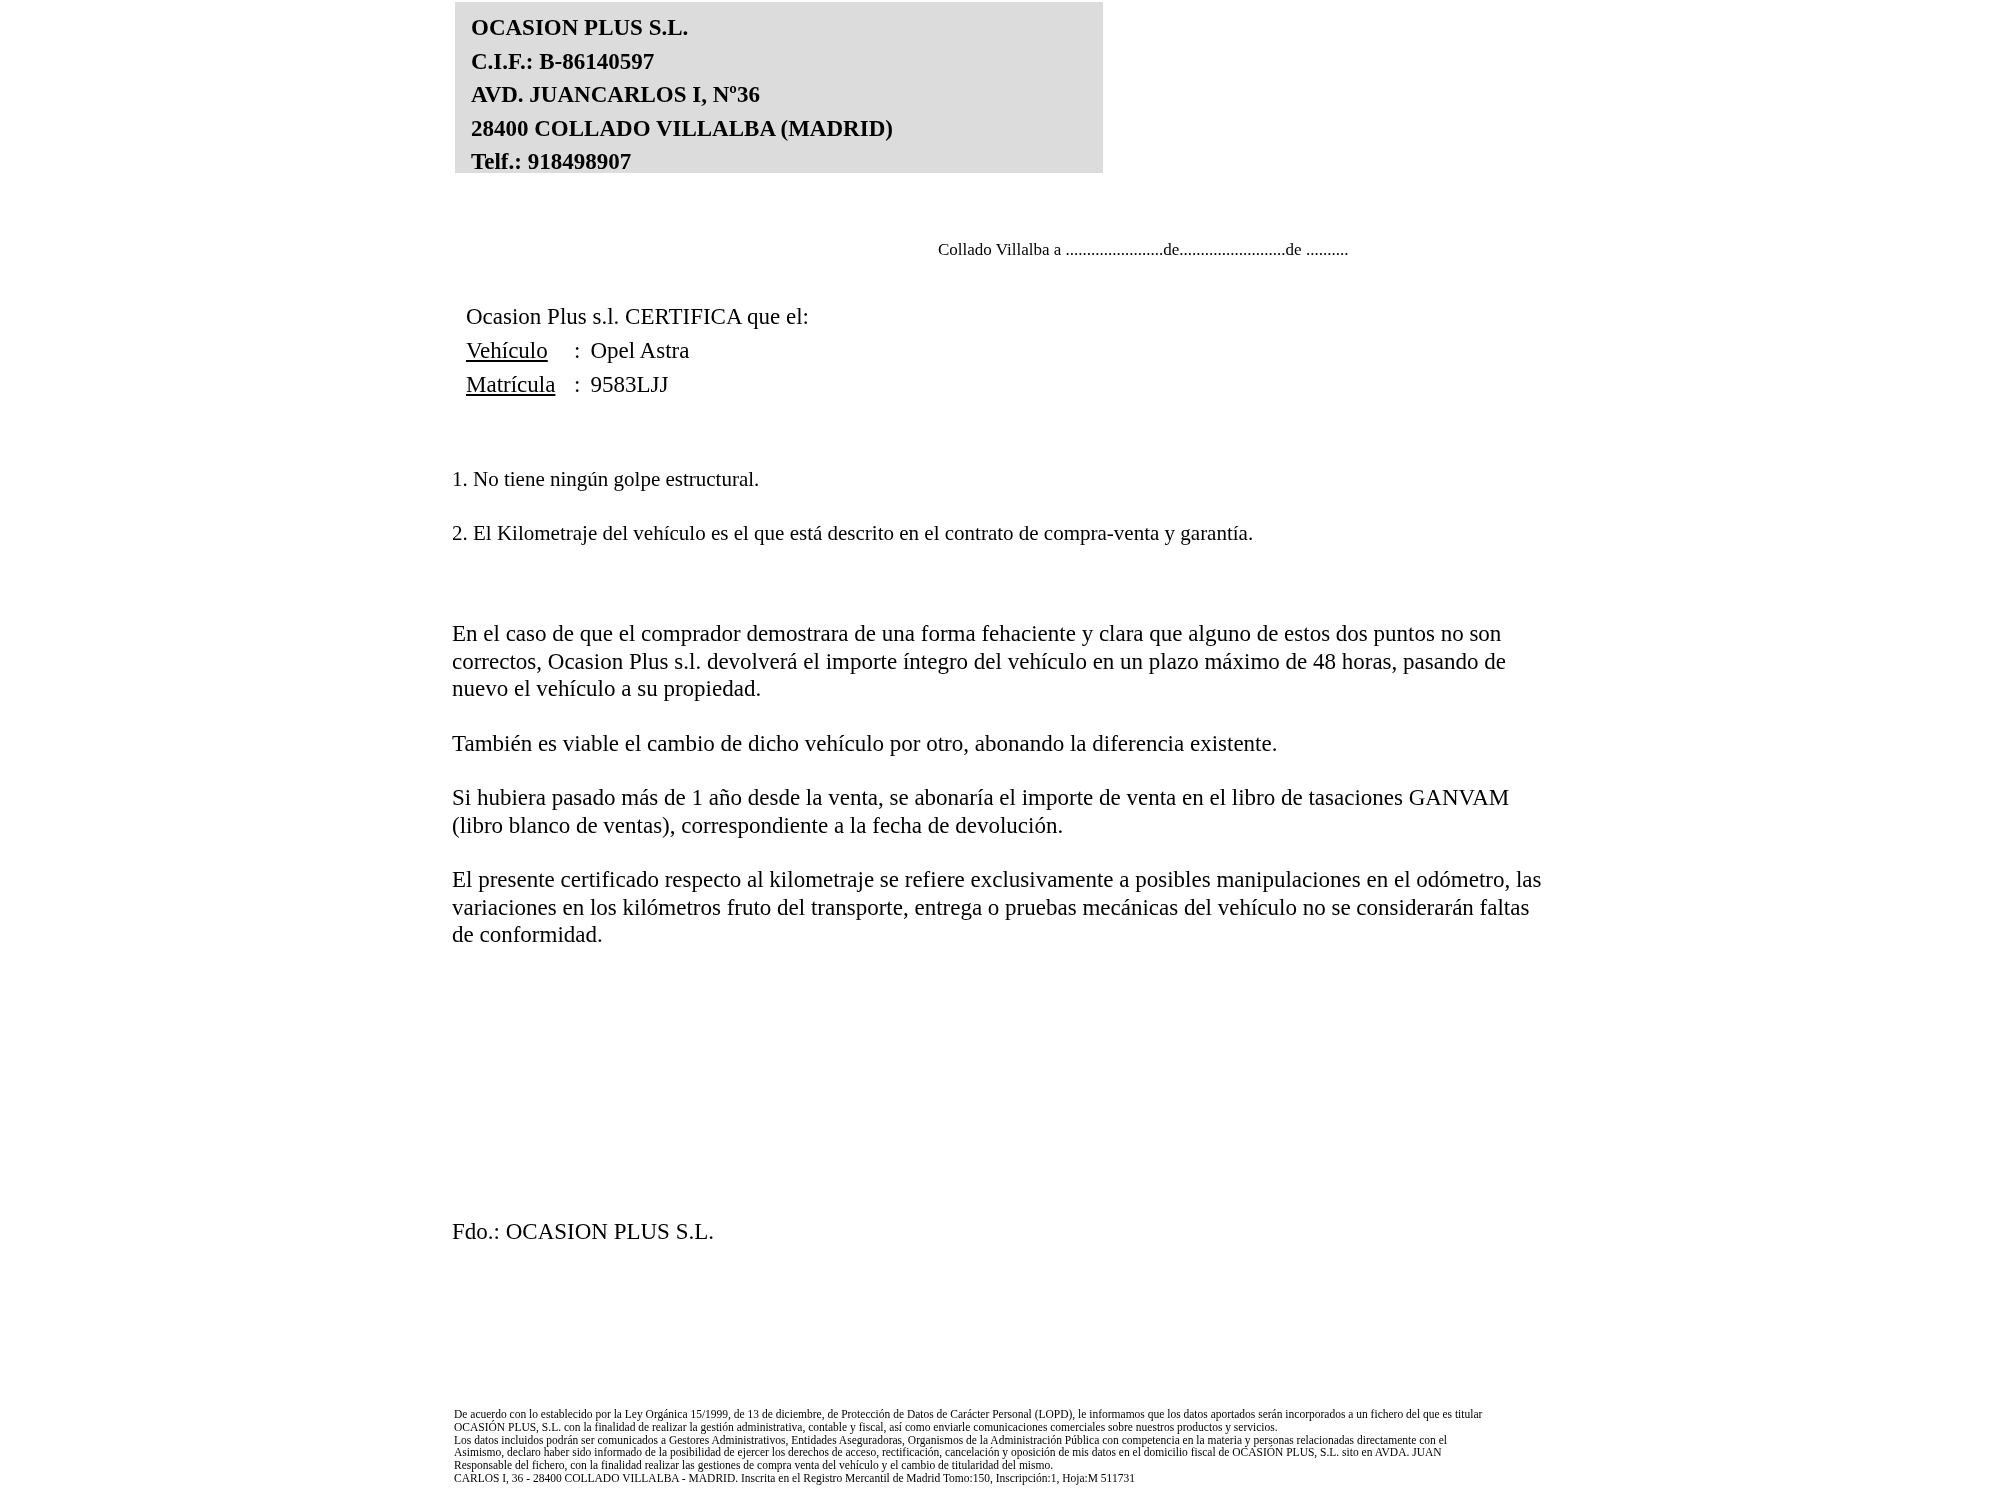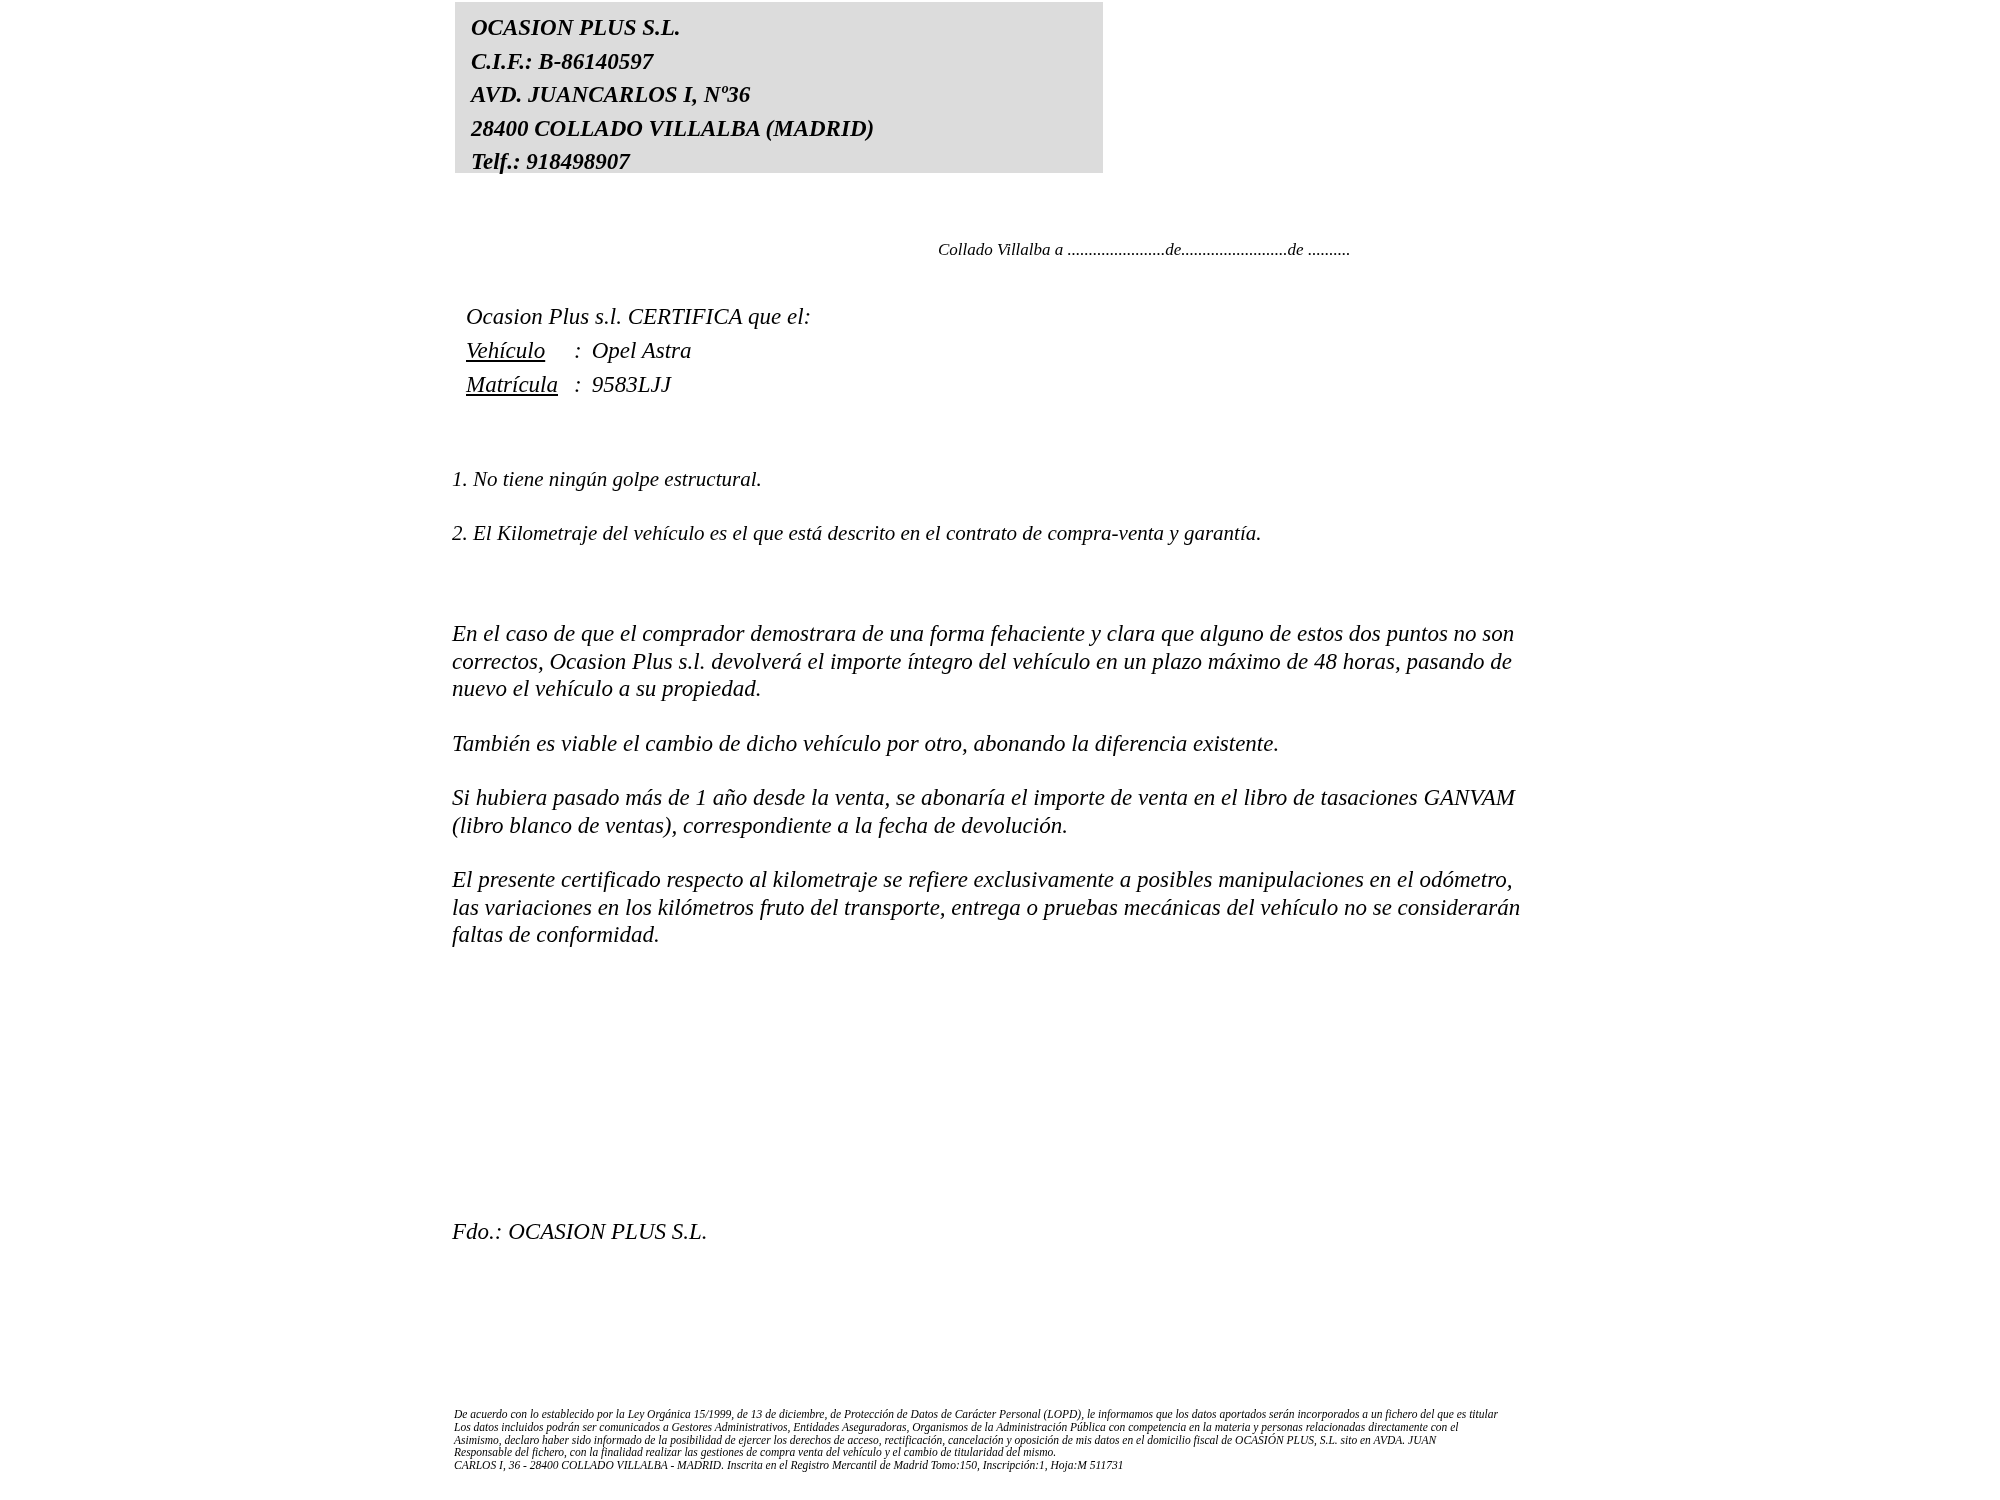--- a/index.html
+++ b/index.html
@@ -7,21 +7,20 @@
     font-family: "Liberation Serif", serif;
     color: #000;
     background: #ffffff;
   }
   .page {
     position: relative;
     width: 1648px;
     height: 1500px;
     background: #ffffff;
     overflow: hidden;
-    font-style: italic;
   }
   .header-box {
     position: absolute;
     left: 455px;
     top: 2px;
     width: 648px;
     height: 171px;
     background: #dcdcdc;
     box-sizing: border-box;
     padding: 9px 0 0 16px;
@@ -118,19 +117,20 @@
     <p>En el caso de que el comprador demostrara de una forma fehaciente y clara que alguno de estos dos puntos no son correctos, Ocasion Plus s.l. devolverá el importe íntegro del vehículo en un plazo máximo de 48 horas, pasando de nuevo el vehículo a su propiedad.</p>
     <p class="gap-before">También es viable el cambio de dicho vehículo por otro, abonando la diferencia existente.</p>
     <p class="gap-before">Si hubiera pasado más de 1 año desde la venta, se abonaría el importe de venta en el libro de tasaciones GANVAM (libro blanco de ventas), correspondiente a la fecha de devolución.</p>
     <p class="gap-before">El presente certificado respecto al kilometraje se refiere exclusivamente a posibles manipulaciones en el odómetro, las variaciones en los kilómetros fruto del transporte, entrega o pruebas mecánicas del vehículo no se considerarán faltas de conformidad.</p>
   </div>
 
   <div class="signature">Fdo.: OCASION PLUS S.L.</div>
 
   <div class="legal">
     <div class="legal-line">De acuerdo con lo establecido por la Ley Orgánica 15/1999, de 13 de diciembre, de Protección de Datos de Carácter Personal (LOPD), le informamos que los datos aportados serán incorporados a un fichero del que es titular</div>
+    <div class="legal-line">OCASIÓN PLUS, S.L. con la finalidad de realizar la gestión administrativa, contable y fiscal, así como enviarle comunicaciones comerciales sobre nuestros productos y servicios.</div>
     <div class="legal-line">Los datos incluidos podrán ser comunicados a Gestores Administrativos, Entidades Aseguradoras, Organismos de la Administración Pública con competencia en la materia y personas relacionadas directamente con el</div>
     <div class="legal-line">Asimismo, declaro haber sido informado de la posibilidad de ejercer los derechos de acceso, rectificación, cancelación y oposición de mis datos en el domicilio fiscal de OCASIÓN PLUS, S.L. sito en AVDA. JUAN</div>
     <div class="legal-line">Responsable del fichero, con la finalidad realizar las gestiones de compra venta del vehículo y el cambio de titularidad del mismo.</div>
     <div class="legal-line">CARLOS I, 36 - 28400 COLLADO VILLALBA - MADRID. Inscrita en el Registro Mercantil de Madrid Tomo:150, Inscripción:1, Hoja:M 511731</div>
   </div>
 
 </div>
 
 </body></html>

